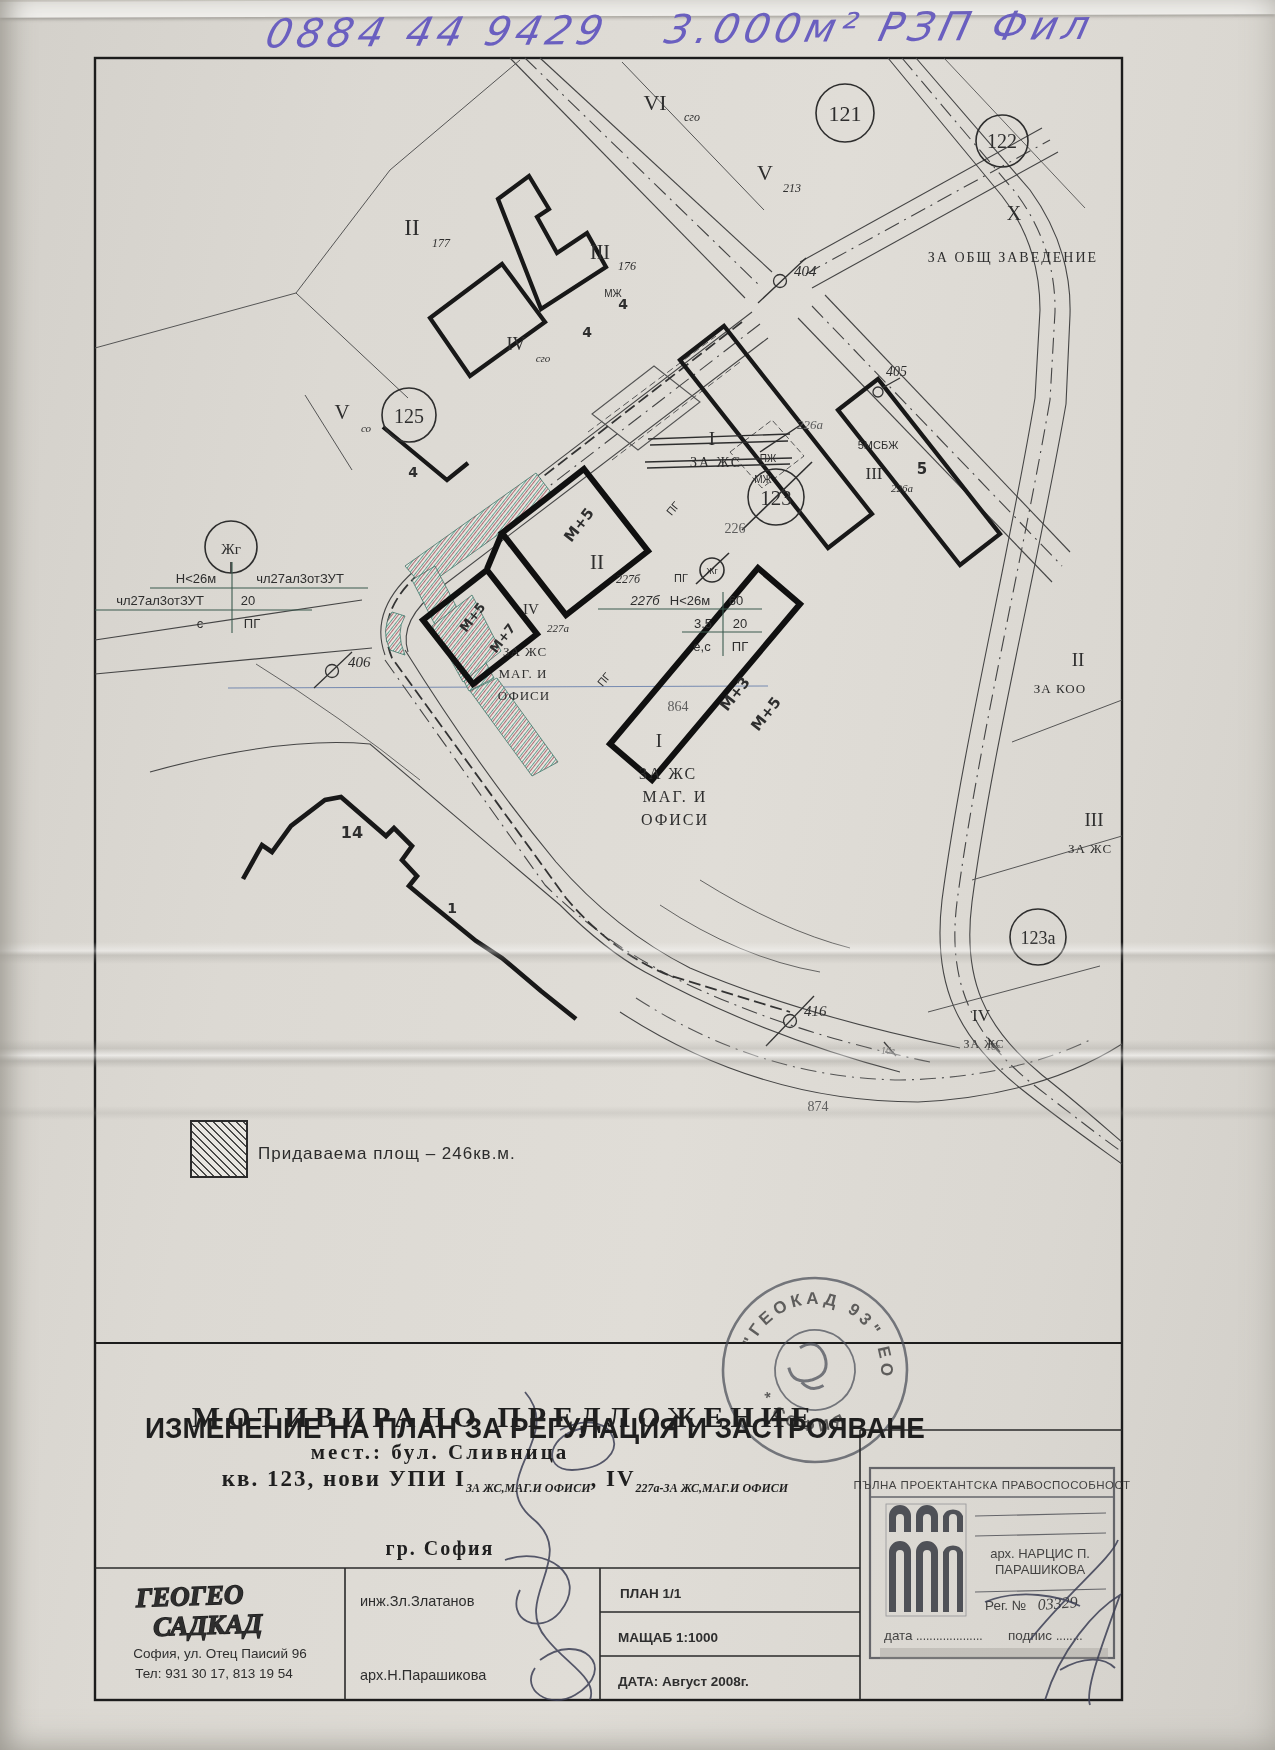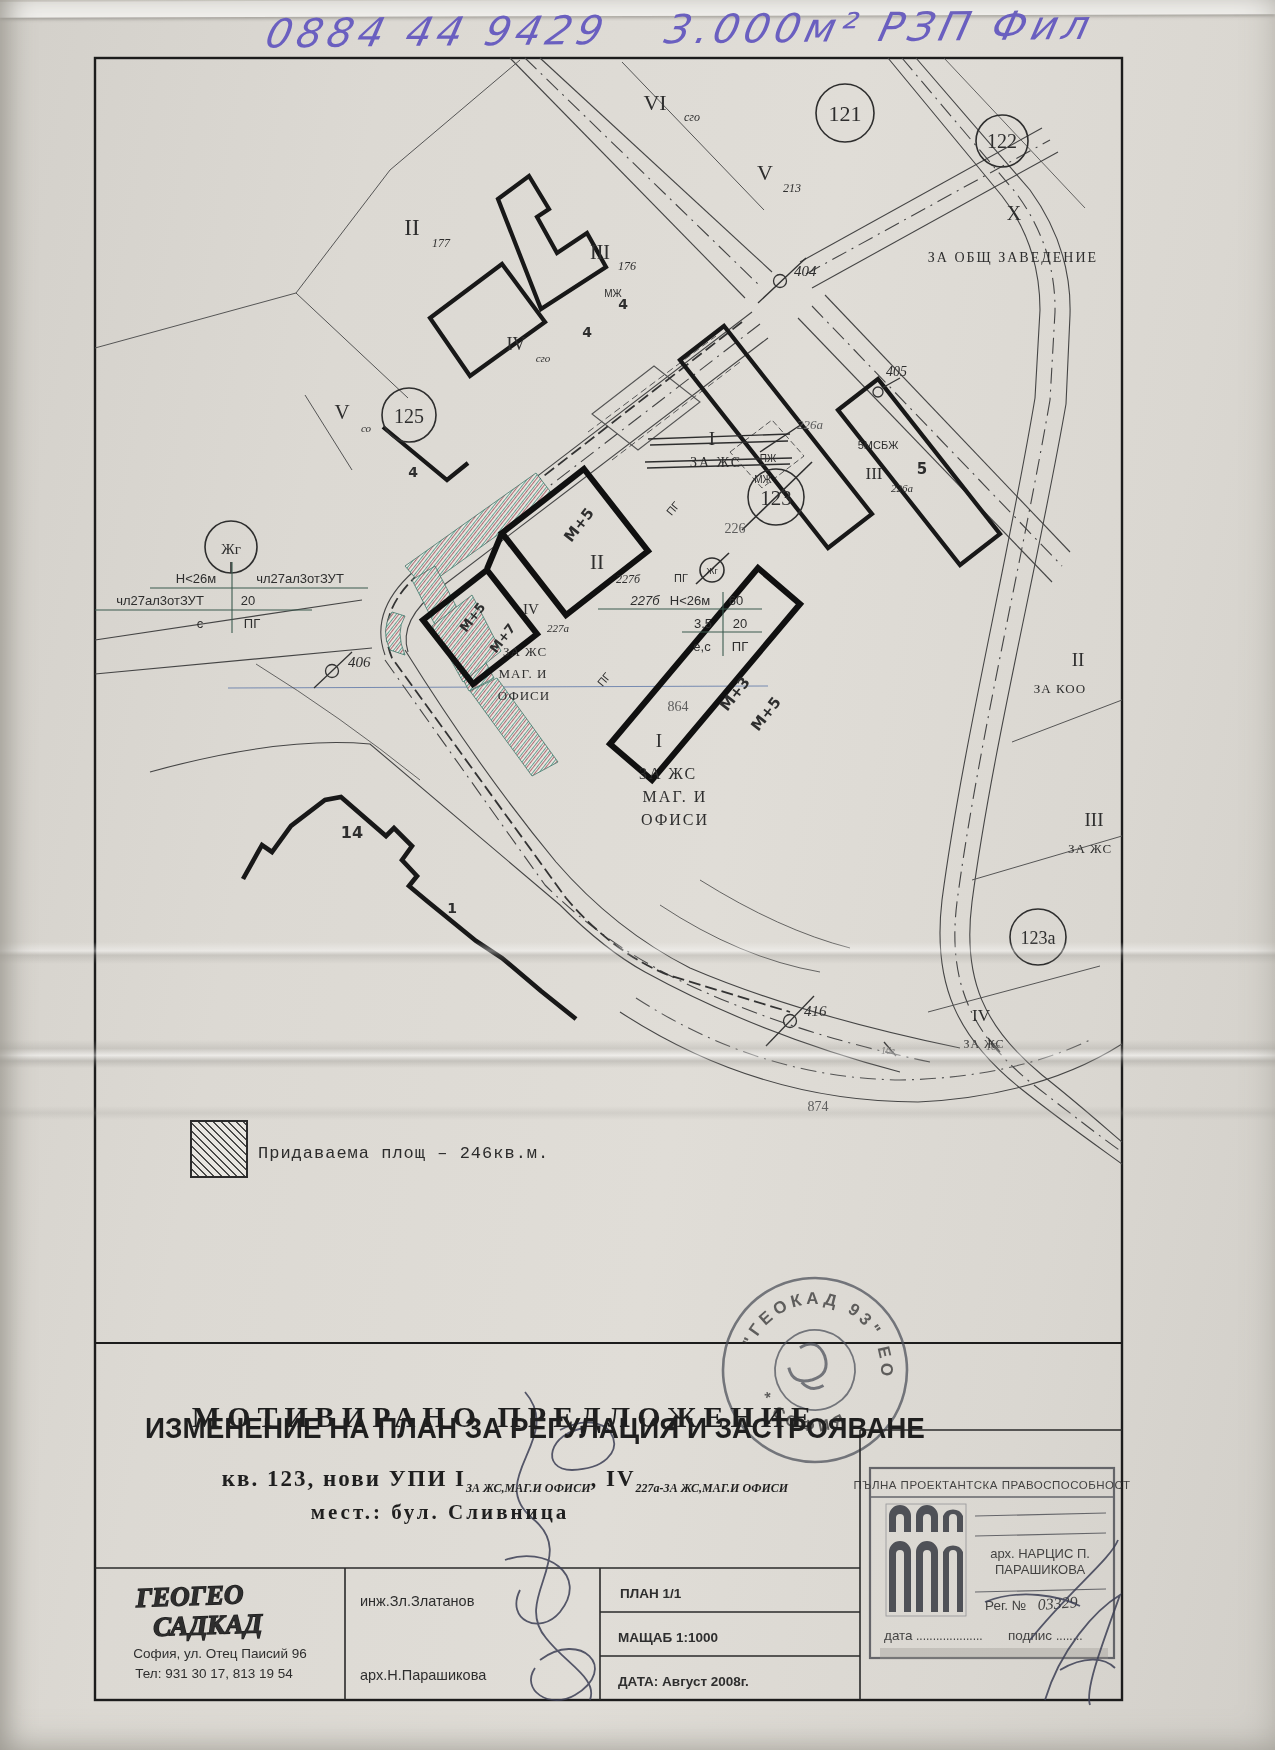--- a/index.html
+++ b/index.html
@@ -20,30 +20,30 @@
   .hw .gap{display:inline-block;width:58px;}
   
   text{font-family:"Liberation Serif","DejaVu Serif",serif;fill:#2e2e2e;}
   .mid{text-anchor:middle;}
   .ti{font-style:italic;}
   .tb{font-family:"DejaVu Sans",sans-serif;font-weight:bold;}
   .tg{fill:#5c5c5c;}
   .tsans{font-family:"Liberation Sans",sans-serif;}
   .legendbox{position:absolute;left:190px;top:1120px;width:54px;height:54px;border:2.5px solid #2b2b2b;
       background:repeating-linear-gradient(45deg,#e9e7e1 0 4px,#4a4a48 4px 5.4px);}
-  .legendtxt{position:absolute;left:258px;top:1144px;font-family:Liberation Mono, monospace;
+  .legendtxt{position:absolute;left:258px;top:1144px;font-family:Liberation Sans, sans-serif;
       font-size:17px;letter-spacing:1px;color:#2c2c2c;text-align:right;}
   
   .tl{position:absolute;text-align:center;color:#1f1f1f;white-space:nowrap;}
   .tl1{left:160px;top:1352px;width:690px;font-size:30px;font-weight:600;letter-spacing:7px;margin-top:48px;}
   .tl2{left:130px;top:1412px;width:750px;font-family:"Liberation Sans",sans-serif;font-weight:bold;
        font-size:29px;letter-spacing:0;transform:scaleX(.96);}
   .tl3{left:140px;top:1466px;width:730px;font-size:23px;font-weight:bold;letter-spacing:2px;}
   .tl3 sub{font-size:12px;font-style:italic;font-weight:600;letter-spacing:0;}
-  .tl4{left:160px;top:1500px;width:560px;font-size:21px;font-weight:bold;letter-spacing:3px;}
+  .tl4{left:160px;top:1440px;width:560px;font-size:21px;font-weight:bold;letter-spacing:3px;}
   .tl5{left:160px;top:1537px;width:560px;font-size:20px;font-weight:bold;letter-spacing:2px;}
 </style>
 </head>
 <body>
 
 <div class="page">
   <div class="tornedge"></div>
 
   <div class="hw">
     <span>0884 44 9429</span><span class="gap"></span><span>3.000м² РЗП Фил</span>
@@ -367,18 +367,19 @@
     </g>
   </svg>
 
   <div class="legendbox"></div>
   <div class="legendtxt">Придаваема площ  –  246кв.м.</div>
 
   <div class="tl tl1">МОТИВИРАНО  ПРЕДЛОЖЕНИЕ</div>
   <div class="tl tl2">ИЗМЕНЕНИЕ НА ПЛАН ЗА РЕГУЛАЦИЯ И ЗАСТРОЯВАНЕ</div>
   <div class="tl tl3"><span>кв. 123, нови УПИ I</span><sub>ЗА ЖС,МАГ.И ОФИСИ</sub><span>, IV</span><sub>227а-ЗА ЖС,МАГ.И ОФИСИ</sub></div>
   <div class="tl tl4">мест.: бул. Сливница</div>
+  <div class="tl tl5">гр. София</div>
 
   <div class="crease c1"></div>
   <div class="crease c2"></div>
   <div class="crease c3"></div>
   <div class="vignette"></div>
 </div>
 
 </body></html>

